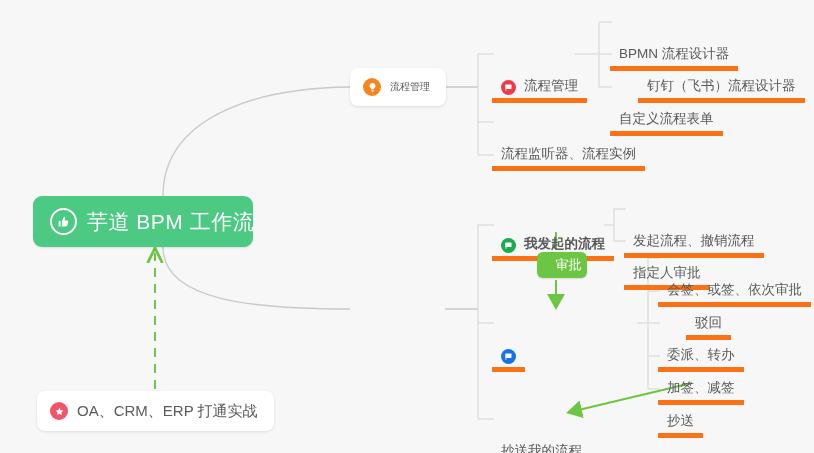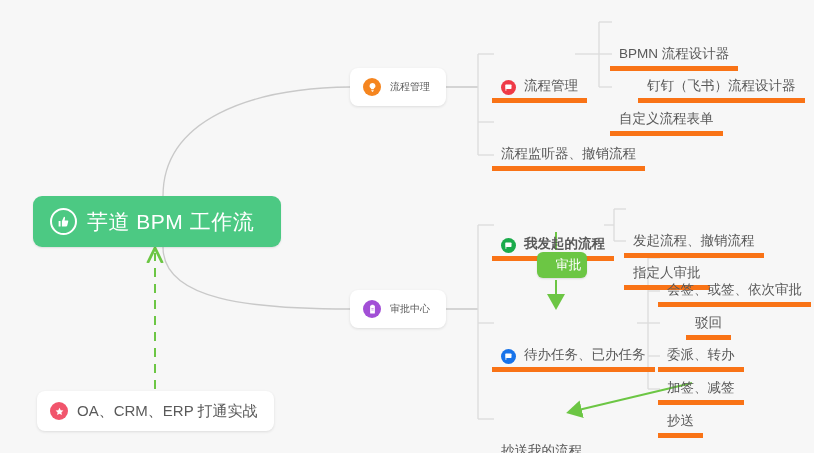--- a/index.html
+++ b/index.html
@@ -23,21 +23,21 @@
     width: 814px;
     height: 453px;
     pointer-events: none;
   }
 
   
   .root-node {
     position: absolute;
     left: 33px;
     top: 196px;
-    width: 248px;
+    width: 220px;
     height: 51px;
     background: #4cc983;
     border-radius: 9px;
     box-shadow: 0 1px 2px rgba(0,0,0,0.10);
     display: flex;
     align-items: center;
     padding-left: 17px;
     box-sizing: border-box;
   }
   .root-label {
@@ -208,31 +208,20 @@
     <span class="icon-circle" style="background:#f5851f">
       <svg width="11" height="11" viewBox="0 0 24 24" fill="#ffffff">
         <path d="M12 2a6.5 6.5 0 0 0-3.7 11.85c.5.36.8.93.8 1.55V16h5.8v-.6c0-.62.3-1.19.8-1.55A6.5 6.5 0 0 0 12 2z"></path>
         <rect x="9.3" y="17.4" width="5.4" height="1.7" rx="0.8"></rect>
         <rect x="10.2" y="20.2" width="3.6" height="1.7" rx="0.8"></rect>
       </svg>
     </span>
     <span class="card-label">流程管理</span>
   </div>
 
-  <div class="card-node" id="node-shenpi-zhongxin">
-    <span class="icon-circle" style="background:#a24fd6">
-      <svg width="11" height="11" viewBox="0 0 24 24" fill="#ffffff">
-        <path d="M8 3.2h8c.66 0 1.2.54 1.2 1.2v15.2c0 .66-.54 1.2-1.2 1.2H8c-.66 0-1.2-.54-1.2-1.2V4.4c0-.66.54-1.2 1.2-1.2z"></path>
-        <rect x="9.2" y="1.6" width="5.6" height="3" rx="1" fill="#ffffff"></rect>
-        <rect x="9.2" y="9" width="5.6" height="1.5" rx="0.7" fill="#a24fd6"></rect>
-        <rect x="9.2" y="12.3" width="5.6" height="1.5" rx="0.7" fill="#a24fd6"></rect>
-      </svg>
-    </span>
-    <span class="card-label">审批中心</span>
-  </div>
 
   <div class="leaf has-icon" style="left:492px; top:41px;">
     <span class="icon-circle" style="background:#ef3a47;width:15px;height:15px">
       <svg width="9" height="9" viewBox="0 0 24 24" fill="#ffffff">
         <rect x="4" y="4" width="16" height="12" rx="2"></rect>
         <rect x="4" y="4" width="2.2" height="17" rx="1"></rect>
       </svg>
     </span>
     <span class="leaf-label">流程管理</span>
   </div>
@@ -241,21 +230,21 @@
     <span class="leaf-label">BPMN 流程设计器</span>
   </div>
   <div class="leaf" style="left:638px; top:41px;">
     <span class="leaf-label">钉钉（飞书）流程设计器</span>
   </div>
   <div class="leaf" style="left:610px; top:74px;">
     <span class="leaf-label">自定义流程表单</span>
   </div>
 
   <div class="leaf" style="left:492px; top:109px;">
-    <span class="leaf-label">流程监听器、撤销流程</span>
+    <span class="leaf-label">流程监听器、流程实例</span>
   </div>
 
   <div class="leaf has-icon" style="left:492px; top:199px;font-weight:bold;">
     <span class="icon-circle" style="background:#1aab4b;width:15px;height:15px">
       <svg width="9" height="9" viewBox="0 0 24 24" fill="#ffffff">
         <rect x="4" y="4" width="16" height="12" rx="2"></rect>
         <rect x="4" y="4" width="2.2" height="17" rx="1"></rect>
       </svg>
     </span>
     <span class="leaf-label">我发起的流程</span>
@@ -267,21 +256,20 @@
     <span class="leaf-label">指定人审批</span>
   </div>
 
   <div class="leaf has-icon" style="left:492px; top:310px;">
     <span class="icon-circle" style="background:#1773ea;width:15px;height:15px">
       <svg width="9" height="9" viewBox="0 0 24 24" fill="#ffffff">
         <rect x="4" y="4" width="16" height="12" rx="2"></rect>
         <rect x="4" y="4" width="2.2" height="17" rx="1"></rect>
       </svg>
     </span>
-    <span class="leaf-label">待办任务、已办任务</span>
   </div>
 
   <div class="leaf" style="left:658px; top:245px;">
     <span class="leaf-label">会签、或签、依次审批</span>
   </div>
   <div class="leaf" style="left:686px; top:278px;">
     <span class="leaf-label">驳回</span>
   </div>
   <div class="leaf" style="left:658px; top:310px;">
     <span class="leaf-label">委派、转办</span>

